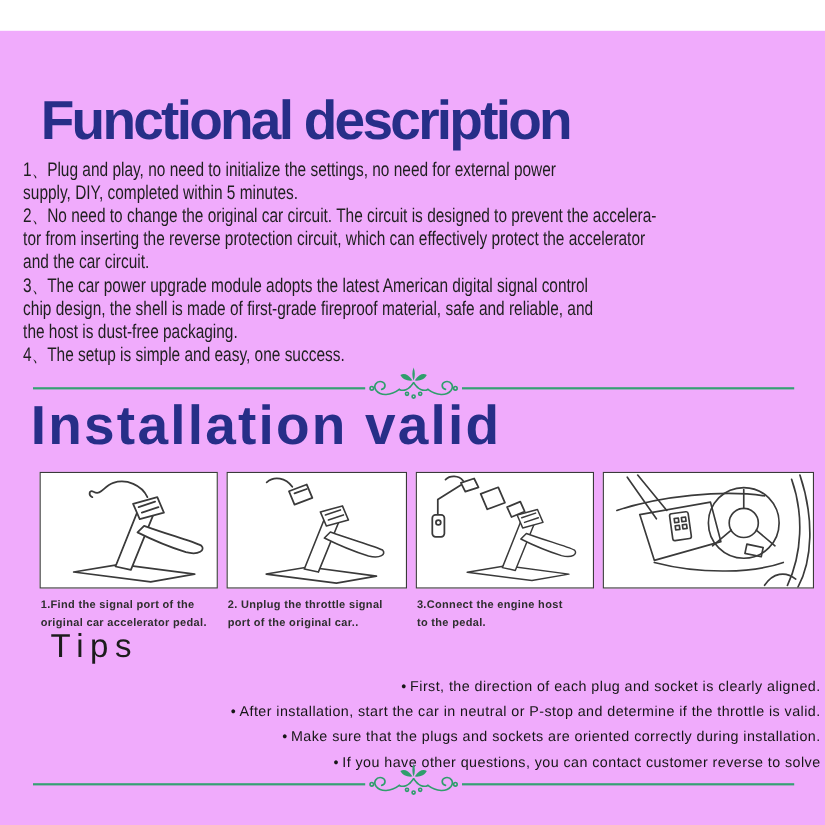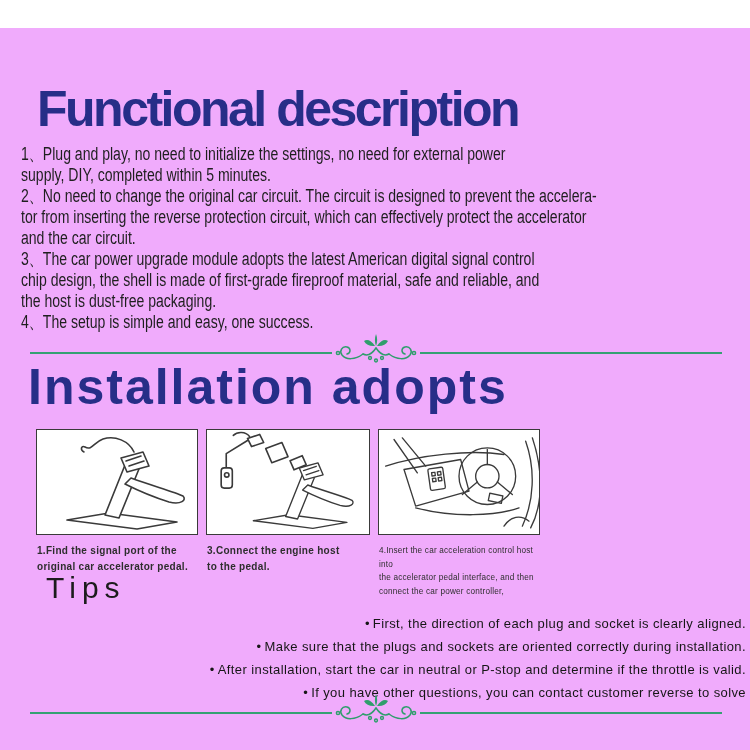--- a/index.html
+++ b/index.html
@@ -107,35 +107,47 @@
   </div>
 
   <div class="divider" id="divider-top">
     <div class="dl"></div>
     <svg class="flourish-svg" viewBox="0 0 84 32">
         <use href="#flourish"></use>
       </svg>
     <div class="dl"></div>
   </div>
 
-  <h1 class="h-title" id="install-title">Installation adopts</h1>
+  <h1 class="h-title" id="install-title">Installation valid</h1>
 
   <div class="steps-row">
 
     <div class="step">
       <div class="step-box">
         <svg viewBox="0 0 160 100" class="lineart">
           <use href="#pedal" transform="translate(16,2)"></use>
           <path d="M97,20 C92,9 78,3 66,7 C57,10 55,19 48,15 C44,13 43,18 47,20"></path>
         </svg>
       </div>
       <div class="caption">1.Find the signal port of the
 original car accelerator pedal.</div>
     </div>
 
+    <div class="step">
+      <div class="step-box">
+        <svg viewBox="0 0 160 100" class="lineart">
+          <use href="#pedal" transform="translate(22,12) scale(0.9)"></use>
+          <polygon points="55,15 71,9 76,21 60,27" fill="#fff"></polygon>
+          <line x1="60" y1="17" x2="71" y2="13"></line>
+          <path d="M58,11 C52,3 42,1 35,7"></path>
+        </svg>
+      </div>
+      <div class="caption">2. Unplug the throttle signal
+port of the original car..</div>
+    </div>
 
     <div class="step">
       <div class="step-box">
         <svg viewBox="0 0 160 100" class="lineart">
           <use href="#pedal" transform="translate(34,16) scale(0.84)"></use>
           <polygon points="40,7 52,3 56,11 44,15" fill="#fff"></polygon>
           <path d="M42,5 C38,0 30,0 26,4"></path>
           <polygon points="58,17 74,11 80,25 64,31" fill="#fff"></polygon>
           <polygon points="82,29 94,24 98,33 86,38" fill="#fff"></polygon>
           <path d="M19,36 L19,22 L40,9"></path>
@@ -168,33 +180,30 @@
           <path d="M142,55 L160,70"></path>
           <path d="M176,6 C188,40 186,78 172,108"></path>
           <path d="M184,2 C198,44 196,84 182,110"></path>
           <path d="M44,86 C90,98 140,96 168,86"></path>
           <g transform="rotate(12 140 74)">
               <rect x="132" y="70" width="16" height="9"></rect>
             </g>
           <path d="M150,108 C158,96 170,94 180,102"></path>
         </svg>
       </div>
-      <div class="caption">4.Insert the car acceleration control host into
-the accelerator pedal interface, and then
-connect the car power controller,</div>
     </div>
 
   </div>
 
   <h2 id="tips-title">Tips</h2>
 
   <div class="tips-list">
     <div class="tip-row"><span class="tip-dot">•</span><span>First, the direction of each plug and socket is clearly aligned.</span></div>
+    <div class="tip-row"><span class="tip-dot">•</span><span>After installation, start the car in neutral or P-stop and determine if the throttle is valid.</span></div>
     <div class="tip-row"><span class="tip-dot">•</span><span>Make sure that the plugs and sockets are oriented correctly during installation.</span></div>
-    <div class="tip-row"><span class="tip-dot">•</span><span>After installation, start the car in neutral or P-stop and determine if the throttle is valid.</span></div>
     <div class="tip-row"><span class="tip-dot">•</span><span>If you have other questions, you can contact customer reverse to solve</span></div>
   </div>
 
   <div class="divider" id="divider-bottom">
     <div class="dl"></div>
     <svg class="flourish-svg" viewBox="0 0 84 32">
         <use href="#flourish"></use>
       </svg>
     <div class="dl"></div>
   </div>

